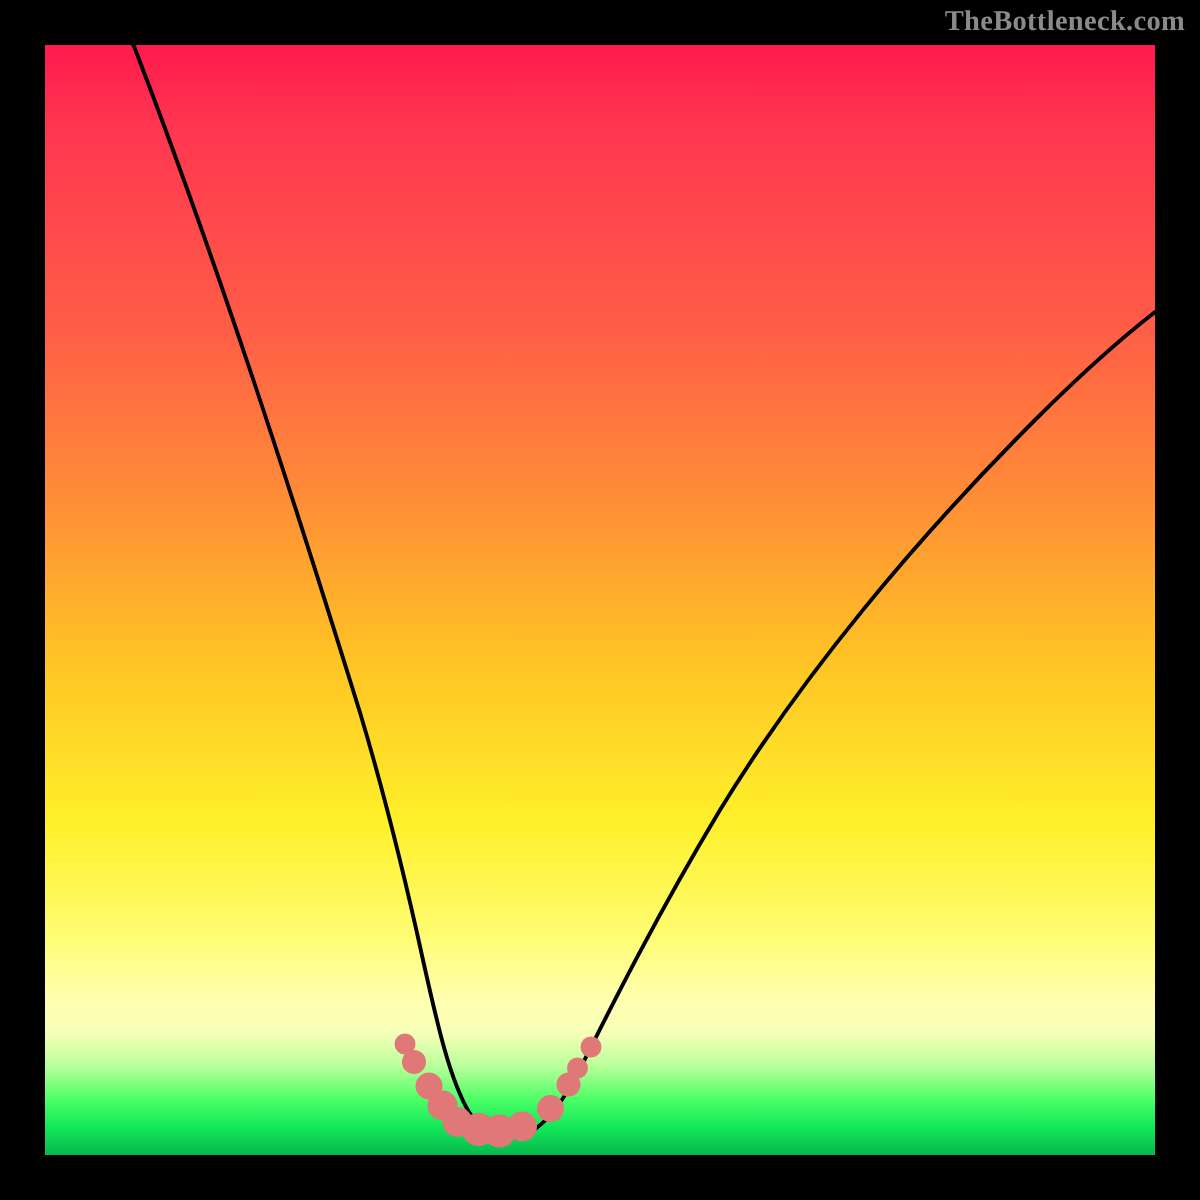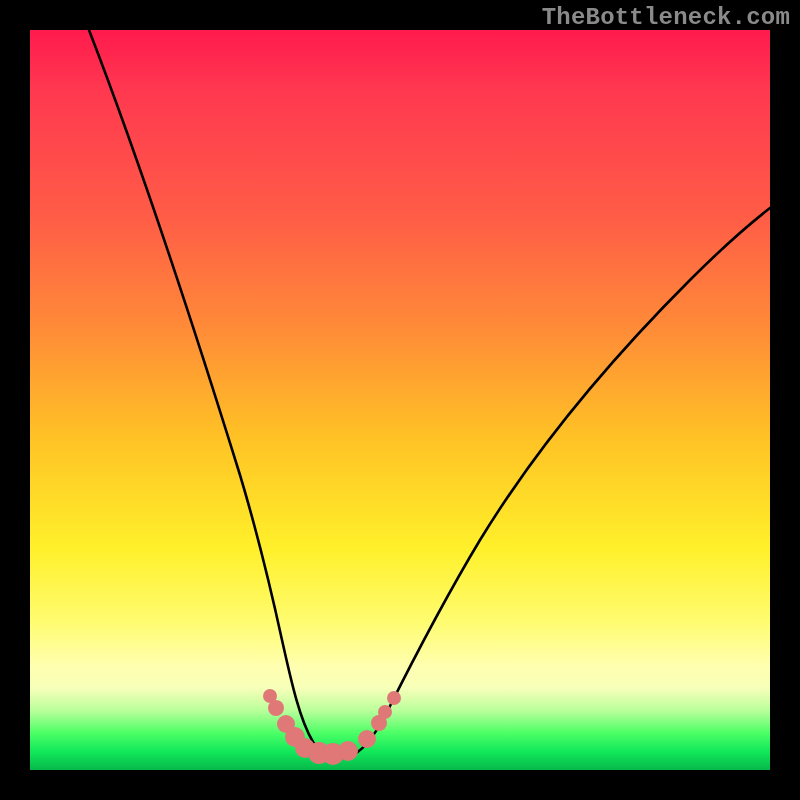--- a/index.html
+++ b/index.html
@@ -40,24 +40,24 @@
       #4cff66 95%,
       #12e85a 97.5%,
       #06b84b 100%
     );
   }
   .watermark {
     position: absolute;
     top: 4px;
     right: 10px;
     color: #8a8a8a;
-    font-size: 24px;
+    font-size: 19px;
     font-weight: 600;
     letter-spacing: 0.2px;
-    font-family: Liberation Mono, monospace;
+    font-family: Liberation Serif, serif;
   }
   svg.curve {
     position: absolute;
     left: 0;
     top: 0;
     width: 740px;
     height: 740px;
     overflow: visible;
   }
 </style>

